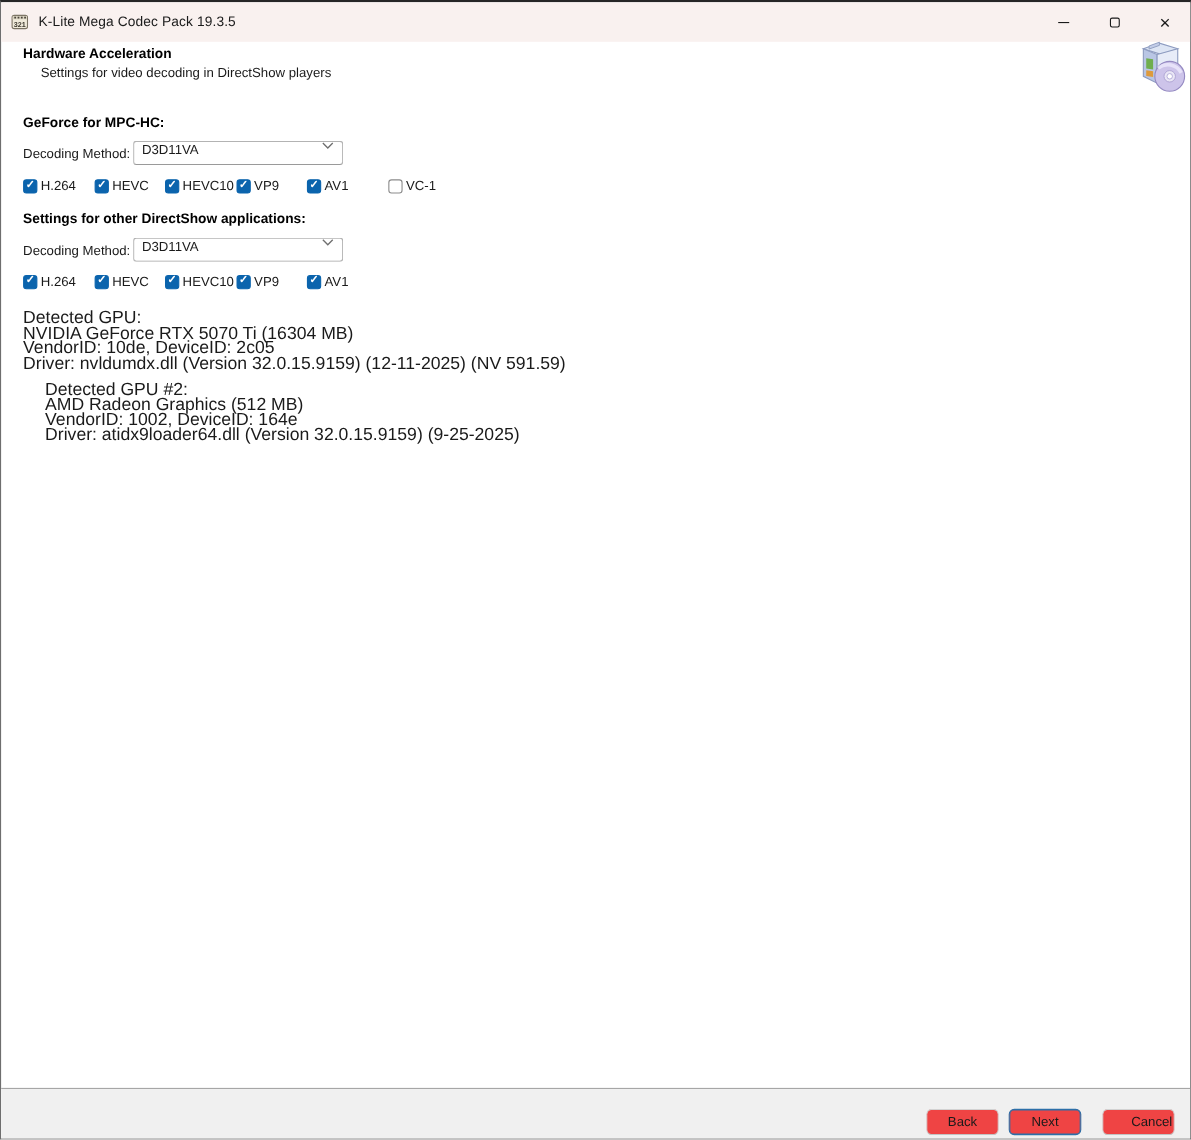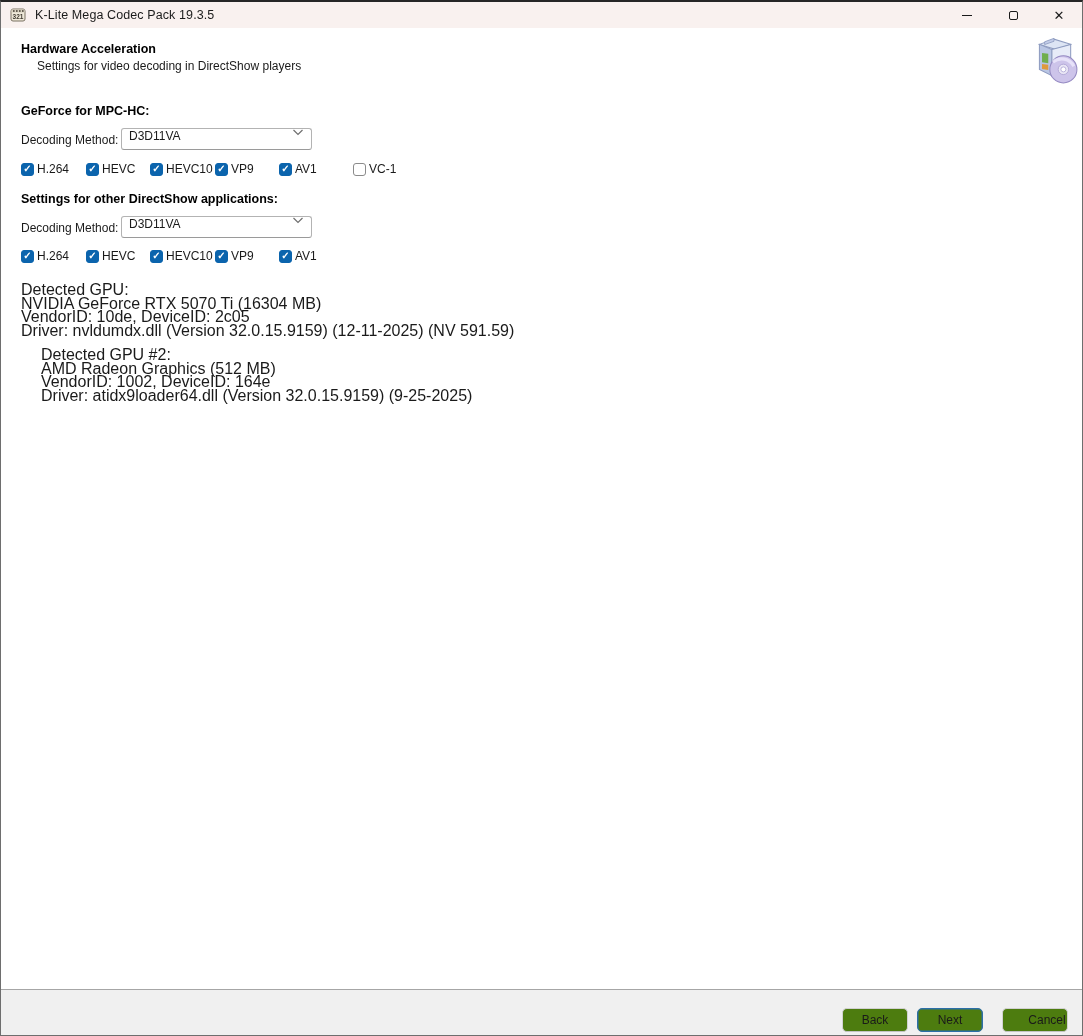--- a/index.html
+++ b/index.html
@@ -8,21 +8,21 @@
     position:relative;width:1083px;height:1036px;box-sizing:border-box;
     background:#ffffff;
     border-top:2px solid #262626;
     border-left:1px solid var(--window-border,#6e6e6e);
     border-right:1px solid var(--window-border,#6e6e6e);
     border-bottom:1px solid var(--window-border,#6e6e6e);
     overflow:hidden;
   }
   
   .titlebar{
-    position:absolute;left:0;top:0;right:0;height:26px;
+    position:absolute;left:0;top:0;right:0;height:36px;
     background:var(--titlebar-bg,#f9f1ef);
     display:flex;align-items:center;
   }
   .titlebar .appicon{width:16px;height:16px;margin:0 9px 0 9px;flex:0 0 auto;}
   .titlebar .title{font-size:12.5px;color:#1b1b1b;letter-spacing:.1px;}
   .caption-controls{margin-left:auto;display:flex;height:100%;}
   .cbtn{width:46px;height:100%;display:flex;align-items:center;justify-content:center;color:#1a1a1a;cursor:default;}
   .glyph-min{width:10px;height:1px;background:#1a1a1a;}
   .glyph-max{width:9px;height:9px;border:1.2px solid #1a1a1a;border-radius:2px;box-sizing:border-box;}
   .glyph-close{font-size:13px;line-height:1;}
@@ -58,21 +58,21 @@
   .gpu{position:absolute;left:20px;font-size:16px;line-height:13.5px;color:#1a1a1a;}
   .gpu1{top:281px;} .gpu2{top:346px;margin-left:20px;}
   
   .footer{
     position:absolute;left:0;right:0;bottom:0;height:45px;
     background:var(--footer-bg,#f0f0f0);
     border-top:1px solid var(--separator,#a6a6a6);
   }
   .btn{
     position:absolute;top:1006px;width:66px;height:24px;box-sizing:border-box;
-    background:#4d7c0f;border:1px solid #d2d2d2;border-bottom-color:#c3c3c3;border-radius:5px;
+    background:#ef4444;border:1px solid #d2d2d2;border-bottom-color:#c3c3c3;border-radius:5px;
     font-size:12px;color:#1a1a1a;display:flex;align-items:center;justify-content:center;
     font-family:"Liberation Sans",sans-serif;cursor:default;
   }
   .btn-back{left:841px;} .btn-next{left:916px;} .btn-cancel{left:1001px;padding-left:30px;}
   .btn.default{border:1px solid var(--focus-outline,#2c6fa8);box-shadow:0 0 0 0.5px var(--focus-outline,#2c6fa8) inset;}
 </style>
 </head>
 <body>
 
 <div class="window">

